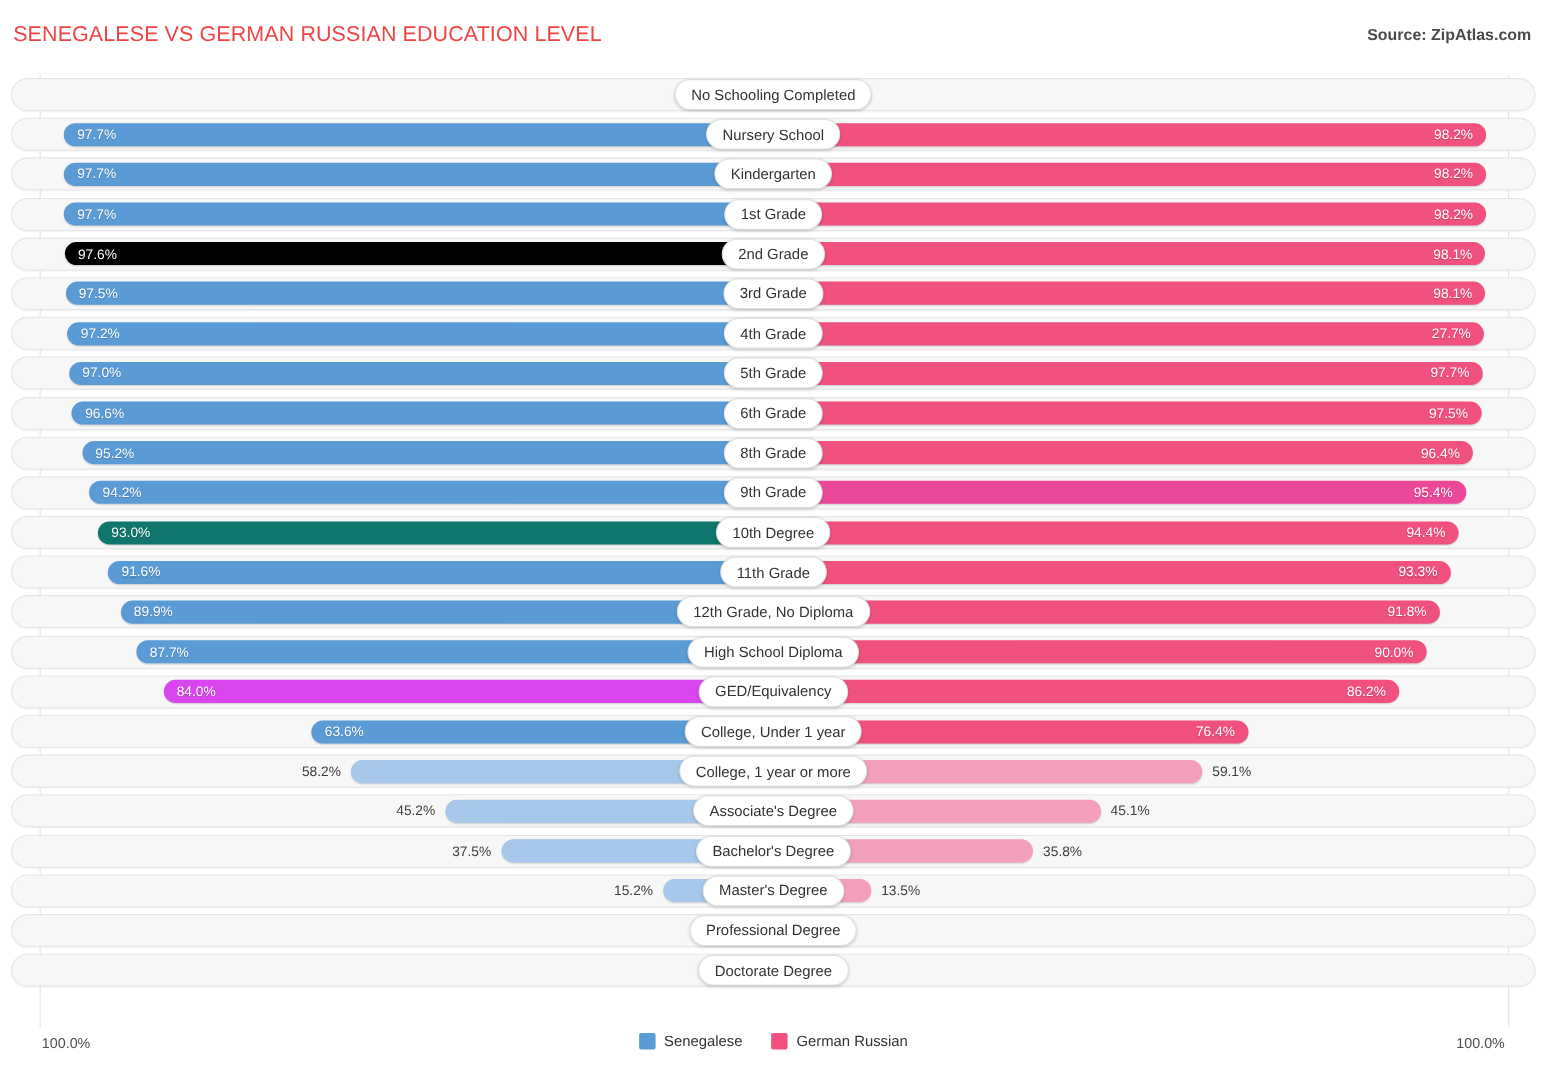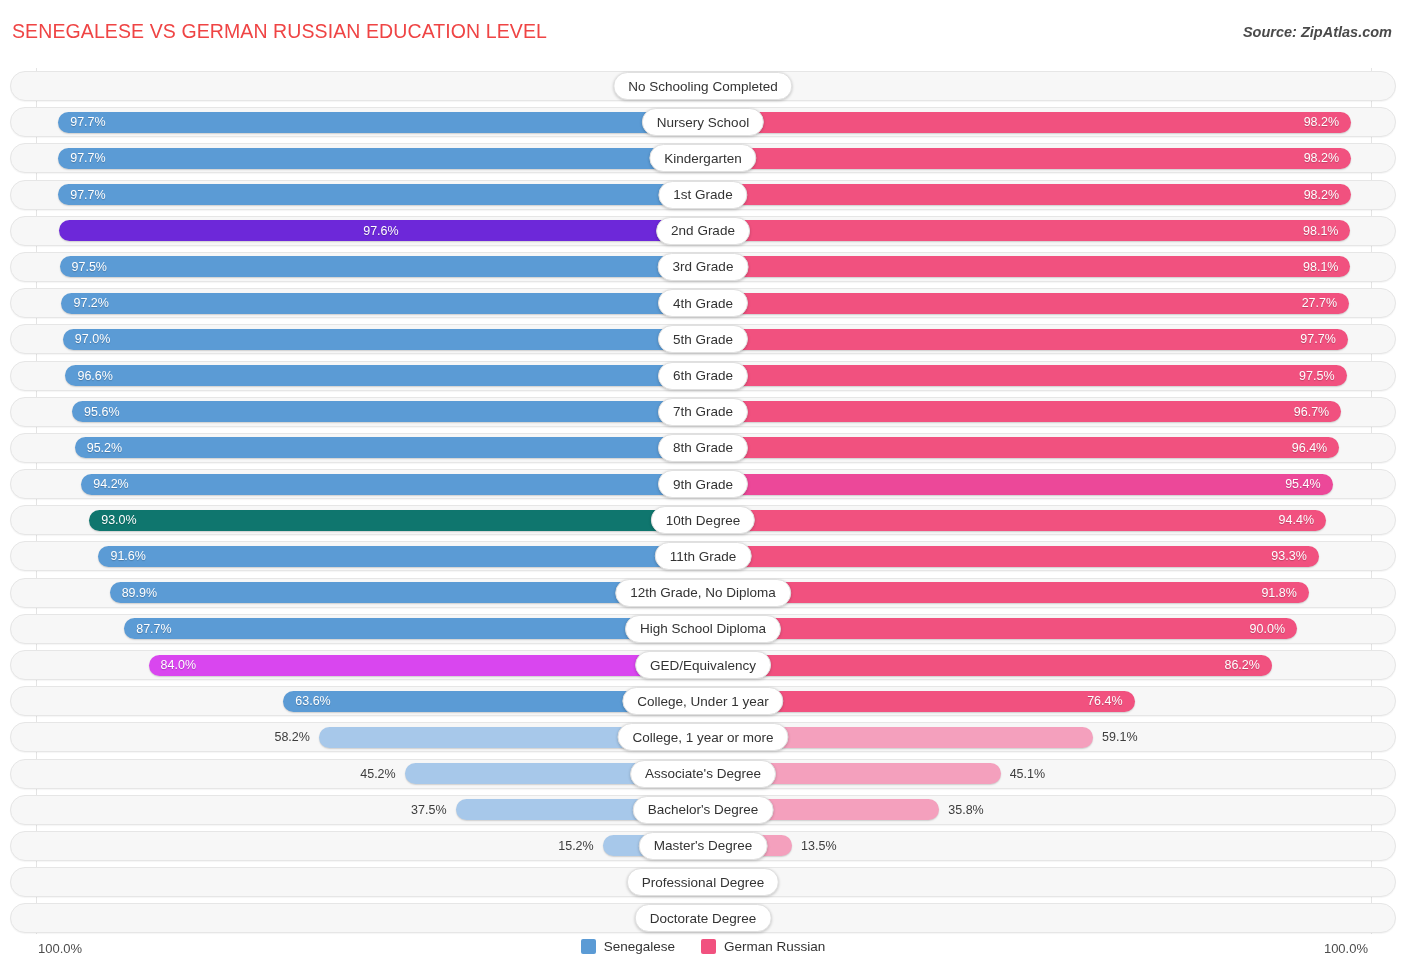--- a/index.html
+++ b/index.html
@@ -30,21 +30,20 @@
     font-size: 19.5px;
     letter-spacing: .1px;
     color: #ef4444;
     font-weight: 400;
     white-space: nowrap;
   }
   .source {
     position: absolute;
     right: 14px; top: 24px;
     font-size: 14.5px;
-    font-style: italic;
     font-weight: bold;
     color: #4a4a4a;
     white-space: nowrap;
   }
 
   
   .plot {
     position: absolute;
     left: 10px; top: 68px;
     width: 1386px;
@@ -238,21 +237,21 @@
         <div class="half right">
           <div class="bar" title="1st Grade — German Russian 98.2%" style="width: 648.12px; background: rgb(241, 81, 127);">
             <span class="val">98.2%</span>
           </div>
         </div>
         <div class="pill">1st Grade</div>
       </div>
       <div class="row">
         <div class="track" style="background: rgb(247, 247, 247);"></div>
         <div class="half left">
-          <div class="bar" title="2nd Grade — Senegalese 97.6%" style="width: 644.16px; background: #6d28d9; justify-content: center;">
+          <div class="bar" title="2nd Grade — Senegalese 97.6%" style="width: 644.16px; background: #000000;">
             <span class="val">97.6%</span>
           </div>
         </div>
         <div class="half right">
           <div class="bar" title="2nd Grade — German Russian 98.1%" style="width: 647.46px; background: rgb(241, 81, 127);">
             <span class="val">98.1%</span>
           </div>
         </div>
         <div class="pill">2nd Grade</div>
       </div>
@@ -304,34 +303,20 @@
           <div class="bar" title="6th Grade — Senegalese 96.6%" style="width: 637.56px; background: rgb(91, 155, 213);">
             <span class="val">96.6%</span>
           </div>
         </div>
         <div class="half right">
           <div class="bar" title="6th Grade — German Russian 97.5%" style="width: 643.5px; background: rgb(241, 81, 127);">
             <span class="val">97.5%</span>
           </div>
         </div>
         <div class="pill">6th Grade</div>
-      </div>
-      <div class="row">
-        <div class="track" style="background: rgb(247, 247, 247);"></div>
-        <div class="half left">
-          <div class="bar" title="7th Grade — Senegalese 95.6%" style="width: 630.96px; background: rgb(91, 155, 213);">
-            <span class="val">95.6%</span>
-          </div>
-        </div>
-        <div class="half right">
-          <div class="bar" title="7th Grade — German Russian 96.7%" style="width: 638.22px; background: rgb(241, 81, 127);">
-            <span class="val">96.7%</span>
-          </div>
-        </div>
-        <div class="pill">7th Grade</div>
       </div>
       <div class="row">
         <div class="track" style="background: rgb(247, 247, 247);"></div>
         <div class="half left">
           <div class="bar" title="8th Grade — Senegalese 95.2%" style="width: 628.32px; background: rgb(91, 155, 213);">
             <span class="val">95.2%</span>
           </div>
         </div>
         <div class="half right">
           <div class="bar" title="8th Grade — German Russian 96.4%" style="width: 636.24px; background: rgb(241, 81, 127);">

